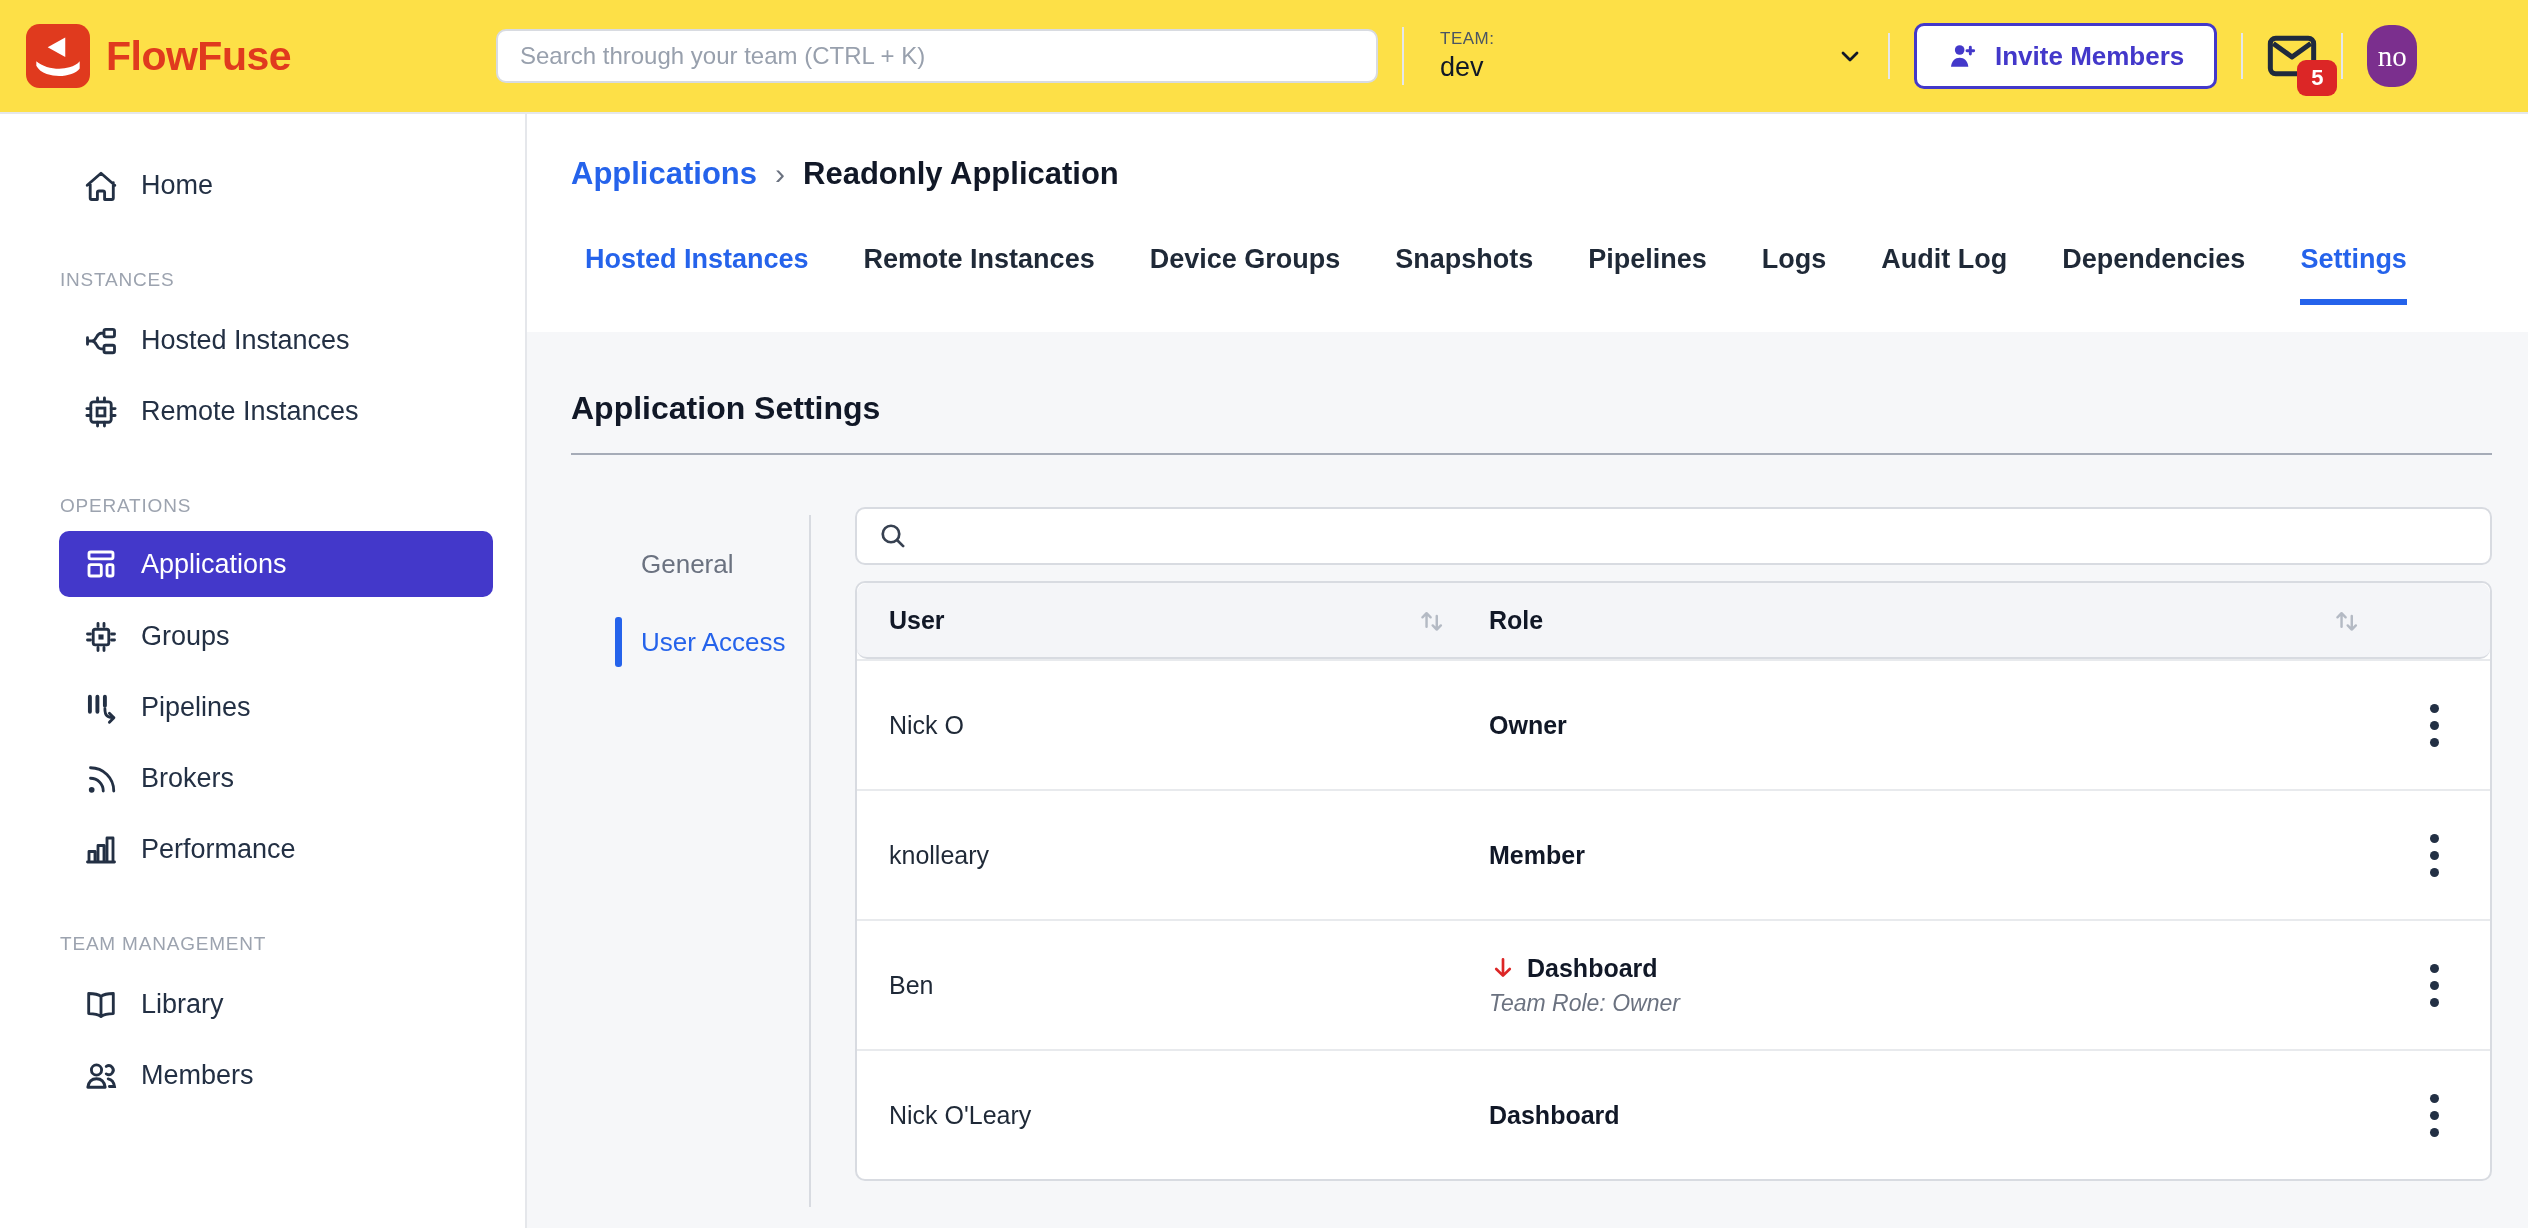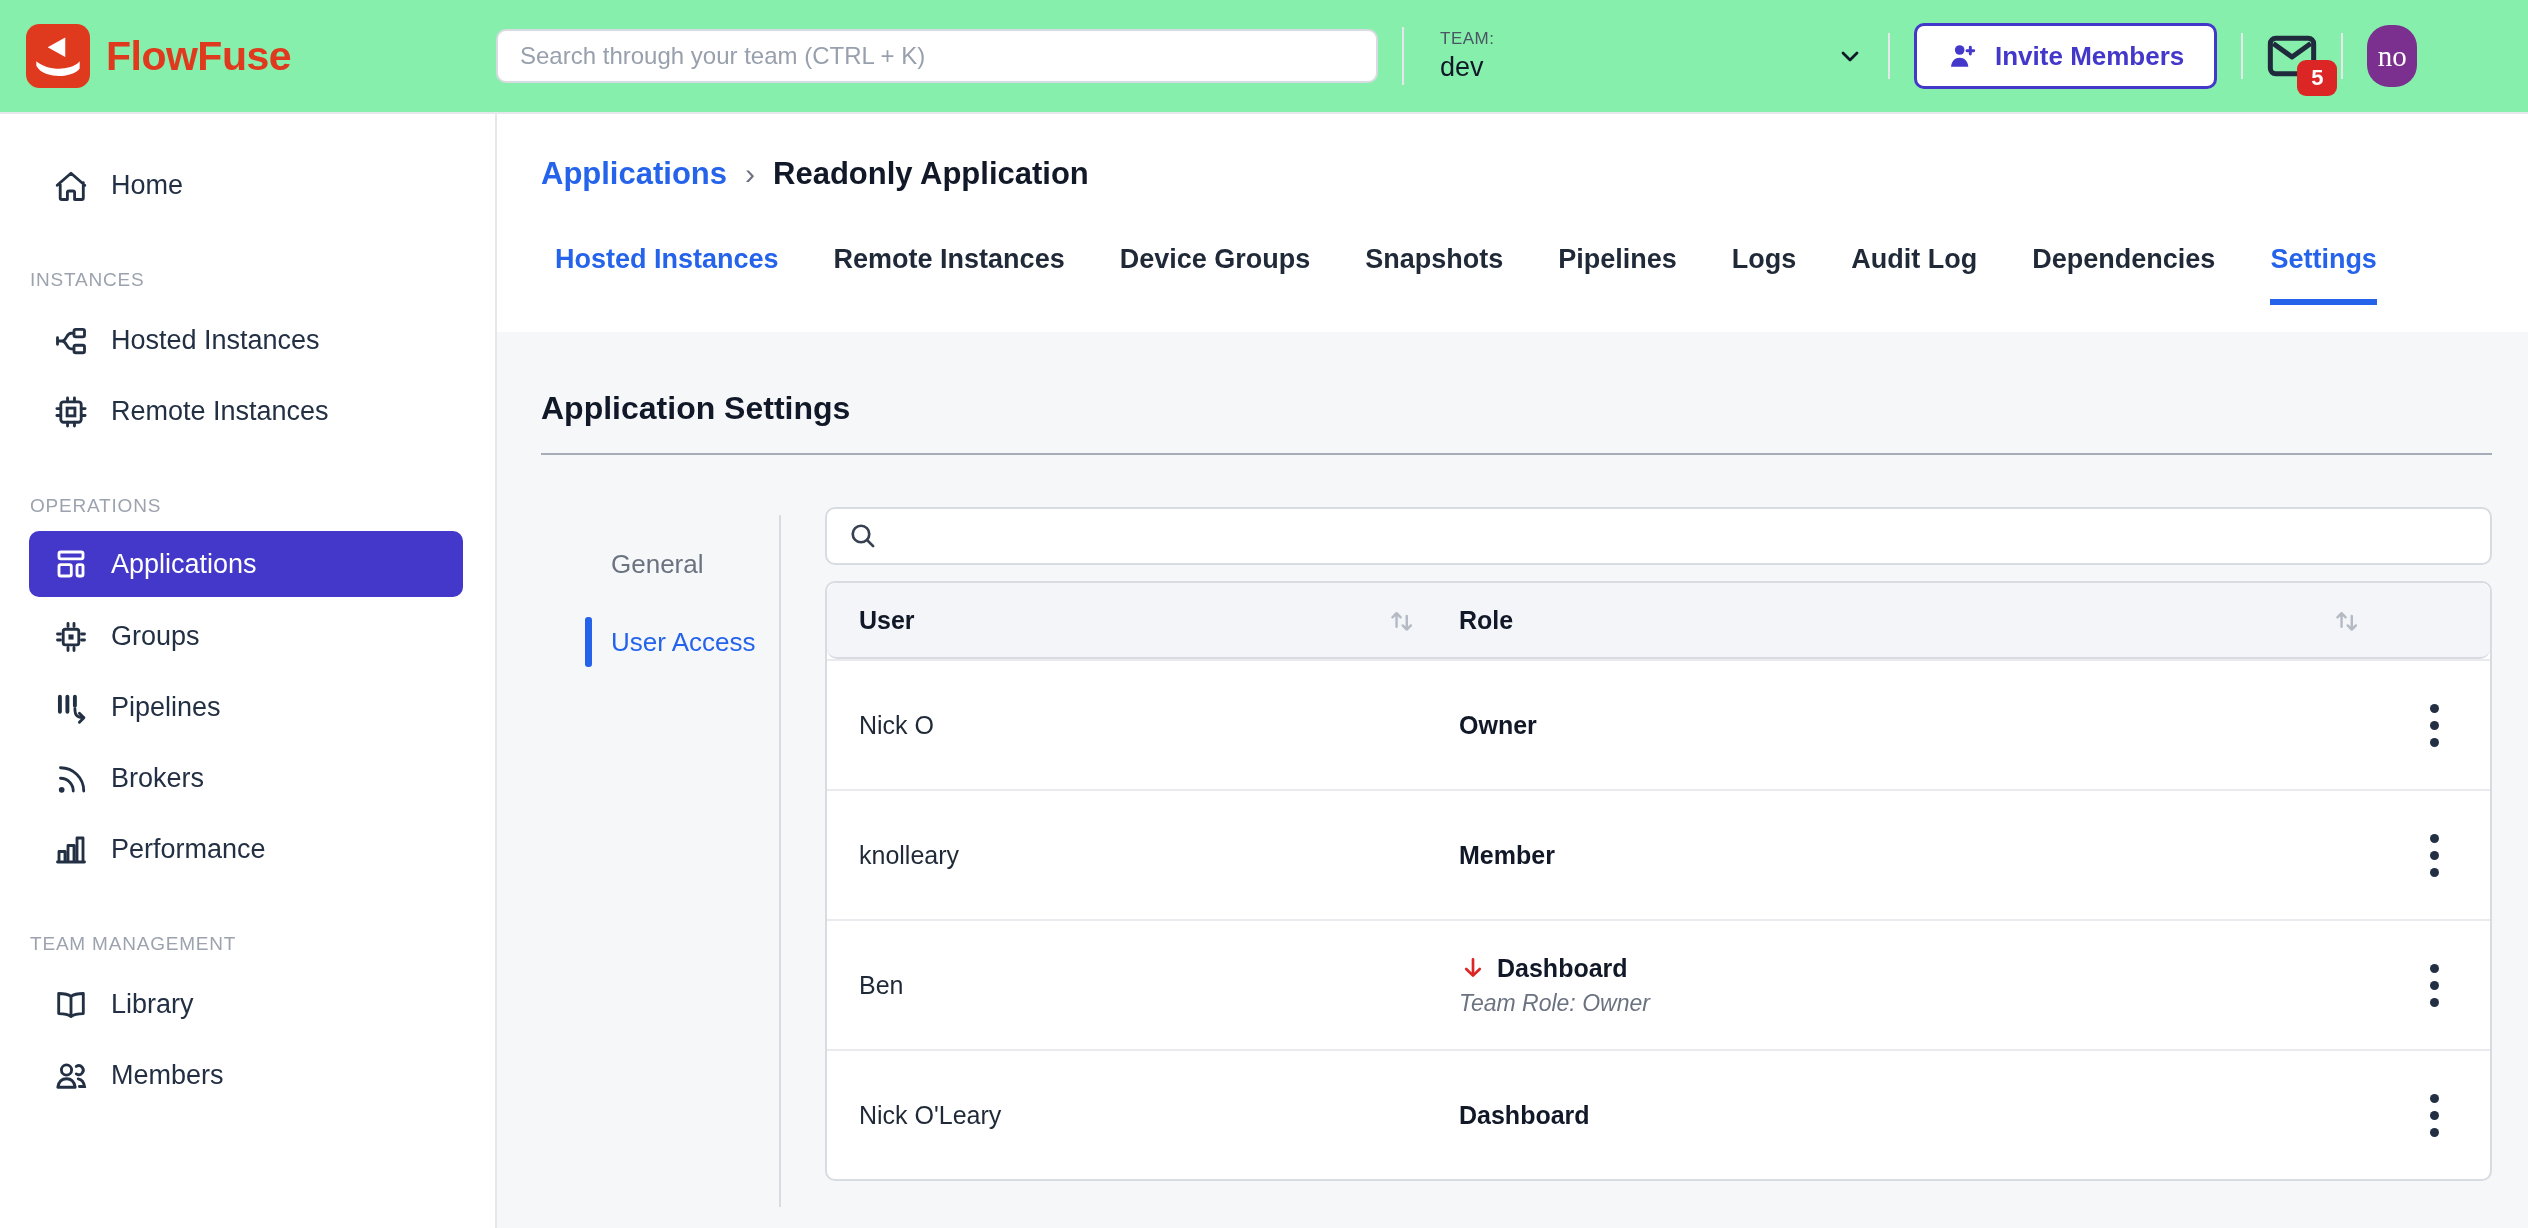--- a/index.html
+++ b/index.html
@@ -1,21 +1,21 @@
 <!DOCTYPE html>
 <html><head>
 <meta charset="utf-8">
 <style>
   * { margin:0; padding:0; box-sizing:border-box; }
   html,body { width:2528px; height:1228px; overflow:hidden; background:#fff;
     font-family:"Liberation Sans","DejaVu Sans",sans-serif; color:#233044; }
 
   
   .header { height:114px; display:flex; align-items:center; padding:0 30px 0 26px;
-    background:#86efac; border-bottom:2px solid #E5E7EB; }
+    background:#fde047; border-bottom:2px solid #E5E7EB; }
   .logo { display:flex; align-items:center; gap:16px; width:470px; flex:0 0 auto; }
   .logo-text { font-size:41px; font-weight:700; color:#E03A1E; letter-spacing:-0.5px; }
   .search-input { width:882px; height:54px; border:2px solid #D8DBE1; border-radius:10px;
     font-size:24px; padding:0 22px; color:#374151; outline:none; flex:0 0 auto;
     font-family:"Liberation Sans","DejaVu Sans",sans-serif; }
   .search-input::placeholder { color:#98A0AD; }
   .hdiv { width:2px; height:58px; background:#E5E7EB; margin:0 24px; flex:0 0 auto; }
   .hdiv.short { height:46px; }
   .team-block { width:436px; display:flex; align-items:center; justify-content:space-between;
     padding-left:12px; cursor:pointer; }
@@ -27,21 +27,21 @@
     font-family:"Liberation Sans","DejaVu Sans",sans-serif; }
   .mail-wrap { position:relative; width:50px; height:44px; cursor:pointer; }
   .mail-badge { position:absolute; right:-20px; bottom:-18px; min-width:40px; height:36px;
     background:#DC2626; border-radius:9px; color:#fff; font-size:22px; font-weight:700;
     display:flex; align-items:center; justify-content:center; padding:0 8px; }
   .avatar { width:50px; height:62px; border-radius:22px; background:#7B2F8E; color:#fff;
     display:flex; align-items:center; justify-content:center; font-size:29px;
     font-family:"Liberation Serif","DejaVu Serif",serif; cursor:pointer; }
 
   
-  .shell { display:flex; height:1114px; }
+  .shell { display:flex; height:1114px;padding-left:30px; }
   .sidebar { width:497px; flex:0 0 auto; background:#fff; border-right:2px solid #E5E7EB;
     padding-top:36px; }
   .section-label { margin:48px 0 14px 30px; font-size:19px; letter-spacing:0.8px;
     color:#9CA3AF; font-weight:500; }
   .section-label:empty { display:none; }
   .side-item { height:71px; display:flex; align-items:center; gap:22px; padding-left:53px;
     font-size:27px; color:#233044; cursor:pointer; }
   .side-item svg { flex:0 0 auto; }
   .side-item.active { background:#4338CA; color:#fff; margin:4px 32px 4px 29px;
     padding-left:24px; border-radius:10px; height:66px; }

